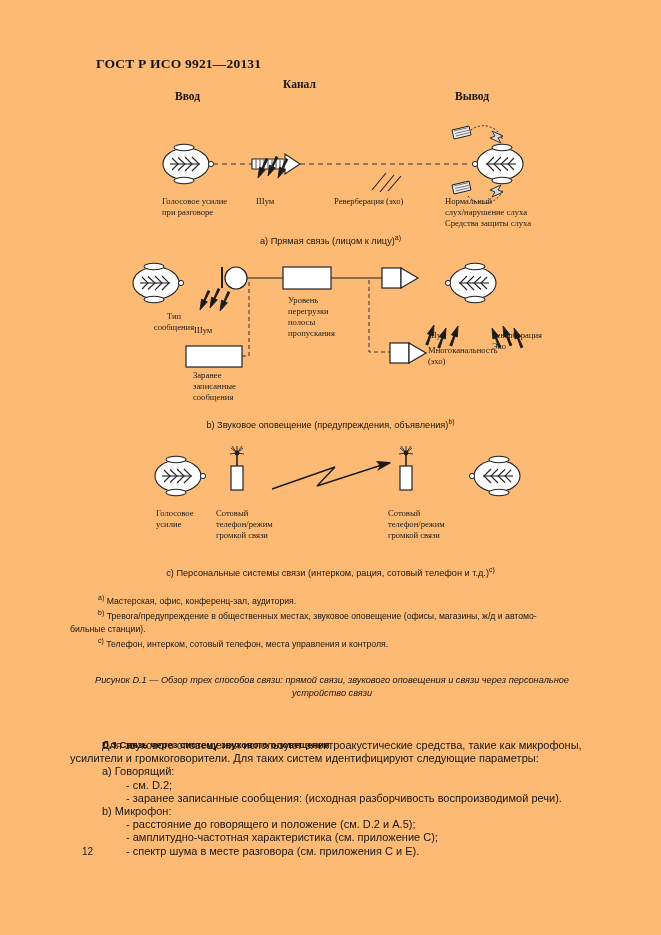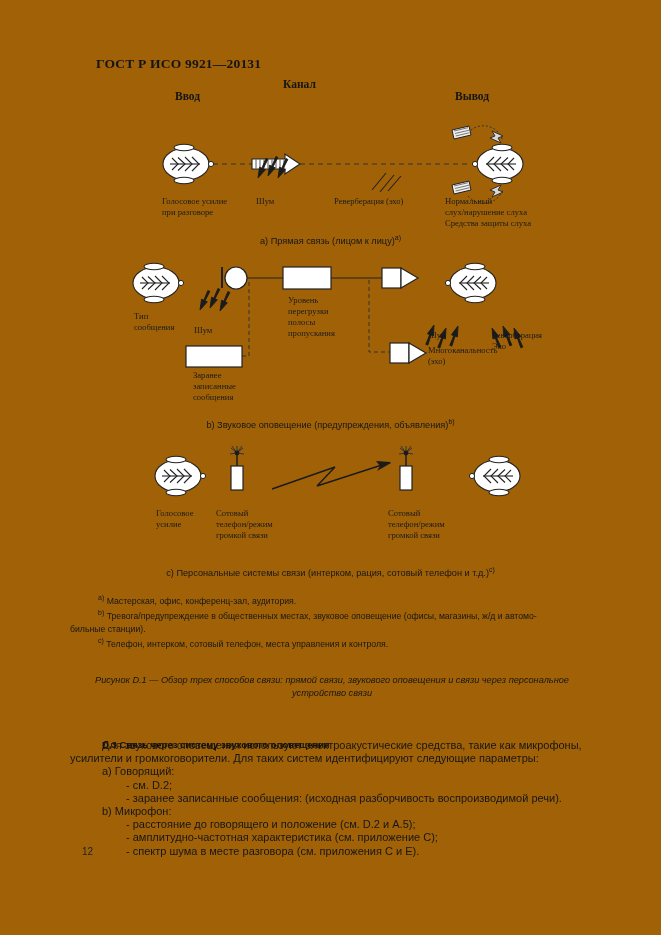--- a/index.html
+++ b/index.html
@@ -11,21 +11,21 @@
     width: 661px;
     height: 935px;
     position: relative;
     font-family: "Liberation Sans", sans-serif;
     color: #141414;
     overflow: hidden;
   }
   .page {
     position: absolute;
     inset: 0;
-    background: #a16207;
+    background: #fdba74;
   }
 
   
   .doc-header {
     position: absolute;
     left: 96px;
     top: 56px;
     font-family: "Liberation Serif", serif;
     font-weight: bold;
     font-size: 13.5px;
@@ -361,21 +361,21 @@
   <div class="dlabel" style="left:256px; top:196px;">Шум</div>
   <div class="dlabel" style="left:334px; top:196px;">Реверберация (эхо)</div>
   <div class="dlabel" style="left:445px; top:196px; width:130px;">Нормальный
 слух/нарушение слуха
 Средства защиты слуха</div>
 
   <div class="fig-caption" style="top:234px;">
     <span>а) Прямая связь (лицом к лицу)</span><sup>a)</sup>
   </div>
 
-  <div class="dlabel" style="left:134px; top:311px; width:80px;">Тип
+  <div class="dlabel" style="left:134px; top:311px; width:80px;text-align:center;">Тип
 сообщения</div>
   <div class="dlabel" style="left:194px; top:325px;">Шум</div>
   <div class="dlabel" style="left:193px; top:370px; width:80px;">Заранее
 записанные
 сообщения</div>
   <div class="dlabel" style="left:288px; top:295px; width:90px;">Уровень
 перегрузки
 полосы
 пропускания</div>
   <div class="dlabel" style="left:428px; top:345px; width:90px;">Многоканальность

